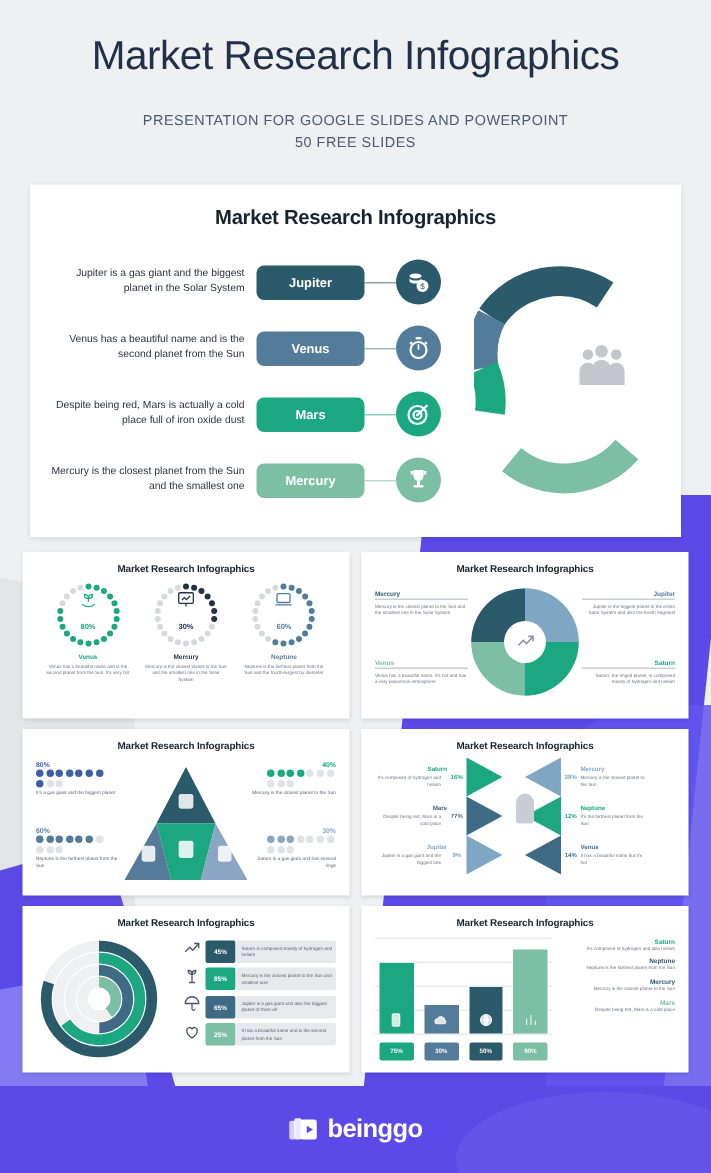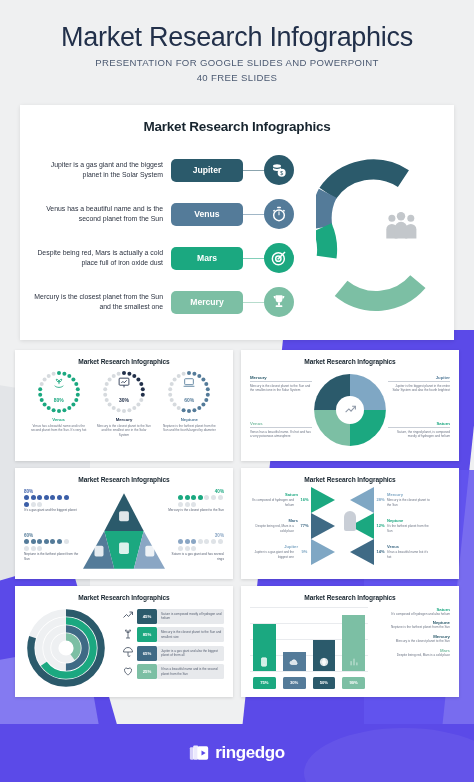--- a/index.html
+++ b/index.html
@@ -68,21 +68,21 @@
     background: rgba(255,255,255,.06);
   }
 
   
   .header { position: relative; z-index: 2; padding: 22px 18px 10px; text-align: center; }
   .header h1 {
     font-size: 27px; font-weight: 400; color: #22304a;
     letter-spacing: -.3px; line-height: 1.15;
   }
   .header .sub {
-    margin-top: 3px; font-size: 9.6px; color: #4c5a72;
+    margin-top: 21px; font-size: 9.6px; color: #4c5a72;
     letter-spacing: .35px; line-height: 1.55; font-weight: 400;
   }
 
   
   .hero {
     position: relative; z-index: 2;
     margin: 9px 20px 0;
     background: #fff; height: 235px;
     box-shadow: 0 1px 4px rgba(0,0,0,.10);
     padding: 14px 14px 10px;
@@ -237,21 +237,21 @@
     <div class="bg-purple-right"></div>
     <div class="bg-purple-right2"></div>
     <div class="bg-purple-left"></div>
     <div class="bg-purple-left2"></div>
   </div>
 
   <div class="header">
     <h1>Market Research Infographics</h1>
     <div class="sub">
       <div>PRESENTATION FOR GOOGLE SLIDES AND POWERPOINT</div>
-      <div>40 FREE SLIDES</div>
+      <div>50 FREE SLIDES</div>
     </div>
   </div>
 
   <div class="hero">
     <div class="hero-title">Market Research Infographics</div>
     <div class="hero-body">
       <div class="hero-rows" id="hero-rows">
           <div class="hero-row">
             <div class="hero-desc">Jupiter is a gas giant and the biggest planet in the Solar System</div>
             <div class="hero-pill" style="background:#2b5a6b">Jupiter</div>
@@ -750,17 +750,17 @@
     <div class="logo">
       <span class="logo-mark">
         <svg viewBox="0 0 24 24">
           <rect x="1" y="5" width="5" height="15" rx="1.4" fill="#fff" opacity=".75"></rect>
           <rect x="5" y="3" width="6" height="17" rx="1.4" fill="#fff" opacity=".88"></rect>
           <rect x="10" y="4" width="13" height="16" rx="2" fill="#fff"></rect>
           <polygon points="15,9 15,15 20,12" fill="#5b4ae8"></polygon>
         </svg>
       </span>
       <span class="logo-text">
-        <b>ringed</b><span>go</span>
+        <b>being</b><span>go</span>
       </span>
     </div>
   </div>
 </div>
 
 </body></html>

